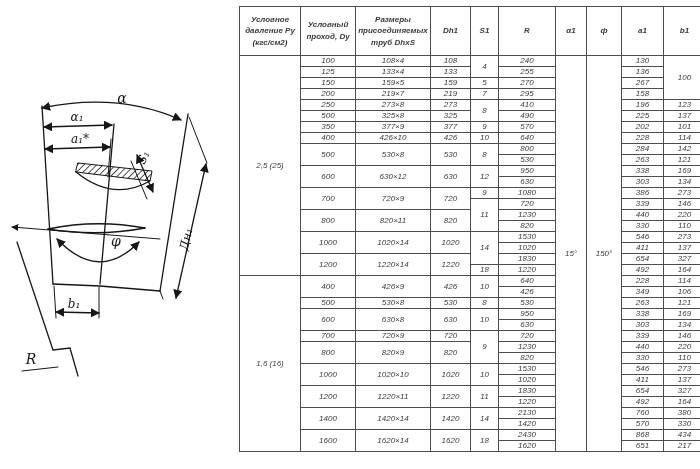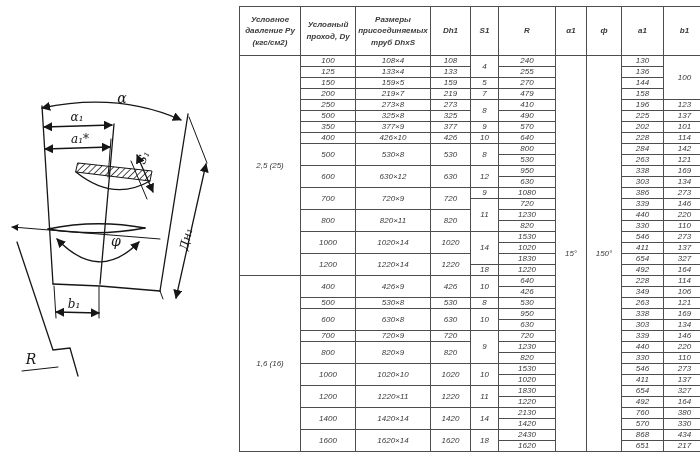--- a/index.html
+++ b/index.html
@@ -140,28 +140,28 @@
             <td>133</td>
             <td>255</td>
             <td>136</td>
           </tr>
           <tr>
             <td>150</td>
             <td>159×5</td>
             <td>159</td>
             <td>5</td>
             <td>270</td>
-            <td>144</td>
+            <td>267</td>
           </tr>
           <tr>
             <td>200</td>
             <td>219×7</td>
             <td>219</td>
             <td>7</td>
-            <td>479</td>
+            <td>295</td>
             <td>158</td>
           </tr>
           <tr>
             <td>250</td>
             <td>273×8</td>
             <td>273</td>
             <td rowspan="2">8</td>
             <td>410</td>
             <td>196</td>
             <td>123</td>

